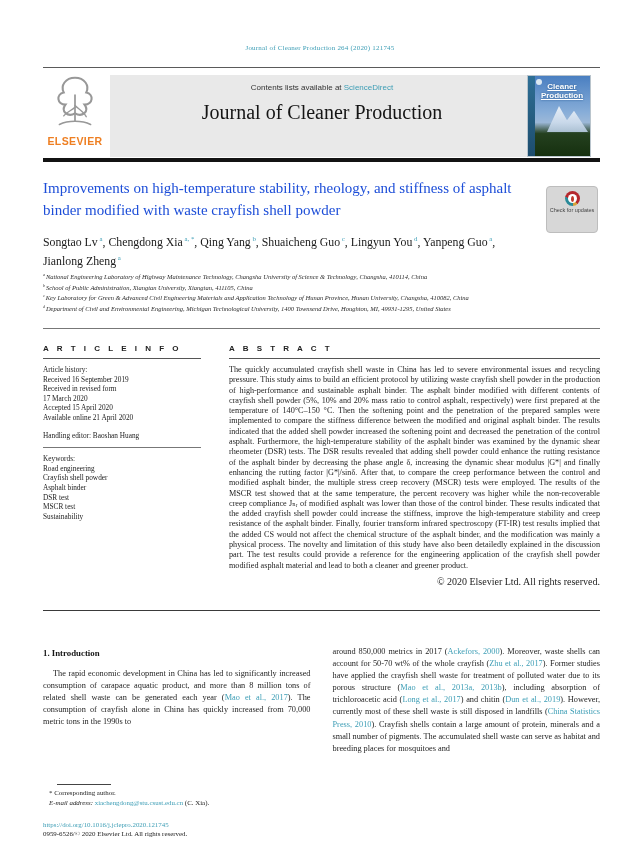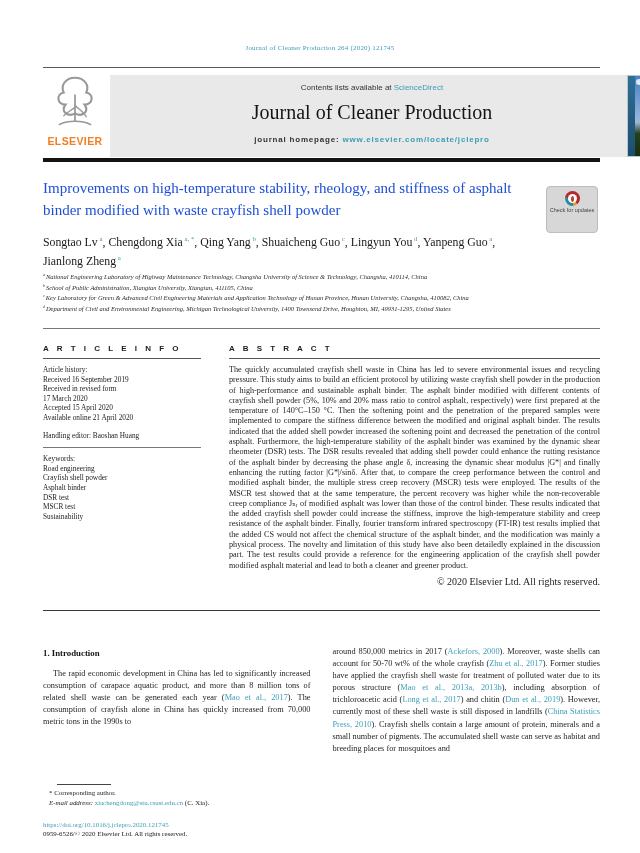--- a/index.html
+++ b/index.html
@@ -15,37 +15,37 @@
   
   .running-head{top:44px;left:0;width:640px;text-align:center;
     font-size:7px;letter-spacing:.2px;color:#3c9db5;}
   .rule-top{top:67px;left:43px;width:557px;border-top:1px solid #5a5a5a;height:0;}
 
   
   .masthead{top:74px;left:43px;width:557px;height:84px;}
   .elsevier-logo{position:absolute;left:0;top:0;width:64px;height:84px;text-align:center;}
   .elsevier-word{display:block;margin-top:1px;font-family:Liberation Sans, sans-serif;
     font-weight:bold;font-size:10.5px;color:#ee7f22;letter-spacing:.4px;}
-  .mast-center{position:absolute;left:67px;top:1px;width:524px;height:82px;
+  .mast-center{position:absolute;left:67px;top:1px;width:424px;height:82px;
     background:#e9e9e9;text-align:center;}
   .contents-line{margin-top:8px;font-family:"Liberation Sans",sans-serif;
     font-size:8px;color:#333;}
   .journal-name{margin-top:9px;font-size:20px;color:#141414;}
   .homepage-line{margin-top:11px;font-family:"Liberation Sans",sans-serif;
     font-weight:bold;font-size:8px;letter-spacing:.8px;color:#333;}
   .cover{position:absolute;right:-57px;top:0;width:62px;height:80px;
     border:1px solid #b9c4cc;background:linear-gradient(180deg,#4a7fc1 0%,#87add8 45%,#9cb8d8 58%,#24401f 72%,#16300f 100%);
     overflow:hidden;}
   .cover-spine{position:absolute;left:0;top:0;width:7px;height:100%;
     background:linear-gradient(180deg,#2e6f96,#1d4d6e);}
   .cover-dot{position:absolute;left:8px;top:3px;width:6px;height:6px;border-radius:50%;
     background:#dce9f2;}
   .cover-title{position:absolute;right:2px;top:6px;width:52px;text-align:center;
     font-family:"Liberation Sans",sans-serif;font-weight:bold;font-size:8px;
-    line-height:9px;color:#ffffff;text-shadow:0 0 2px #2a5c94;}
+    line-height:9px;color:#ffffff;text-shadow:0 0 2px #2a5c94;text-decoration:underline;}
   .cover-peak{position:absolute;left:10px;top:30px;width:50px;height:26px;
     background:linear-gradient(180deg,#f2f6fa,#b9cde4);
     clip-path:polygon(18% 100%,42% 0,58% 55%,72% 18%,100% 100%,0 100%);opacity:.9;}
   .black-bar{top:158px;left:43px;width:557px;height:4px;background:#131313;}
 
   
   .article-title{top:177px;left:43px;width:506px;font-size:15px;line-height:22px;color:#1d4ed8;}
   .check-badge{top:186px;left:546px;width:50px;height:45px;background:#d7d7d7;
     border:1px solid #bdbdbd;border-radius:4px;text-align:center;}
   .cm-circle{margin:4px auto 1px auto;width:15px;height:15px;border-radius:50%;
@@ -108,23 +108,20 @@
         <path d="M12 58 C22 53 38 53 48 58" stroke-width="1.8"></path>
       </g>
     </svg>
     <span class="elsevier-word">ELSEVIER</span>
   </div>
   <div class="mast-center">
     <div class="contents-line">
       <span>Contents lists available at </span><span class="teal">ScienceDirect</span>
     </div>
     <div class="journal-name">Journal of Cleaner Production</div>
-    <div class="homepage-line">
-      <span>journal homepage: </span><span class="teal">www.elsevier.com/locate/jclepro</span>
-    </div>
     <div class="cover">
       <div class="cover-spine"></div>
       <div class="cover-dot"></div>
       <div class="cover-peak"></div>
       <div class="cover-title">Cleaner Production</div>
     </div>
   </div>
 </div>
 <div class="abs black-bar"></div>
 

